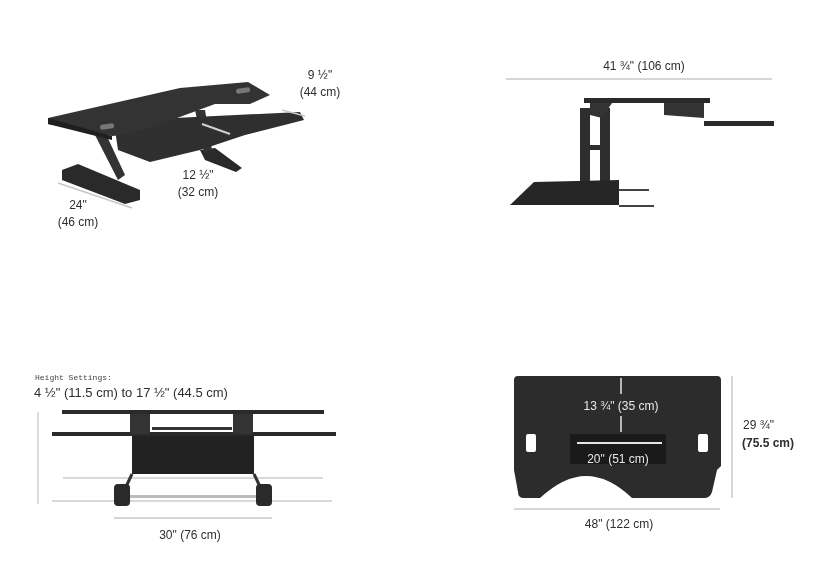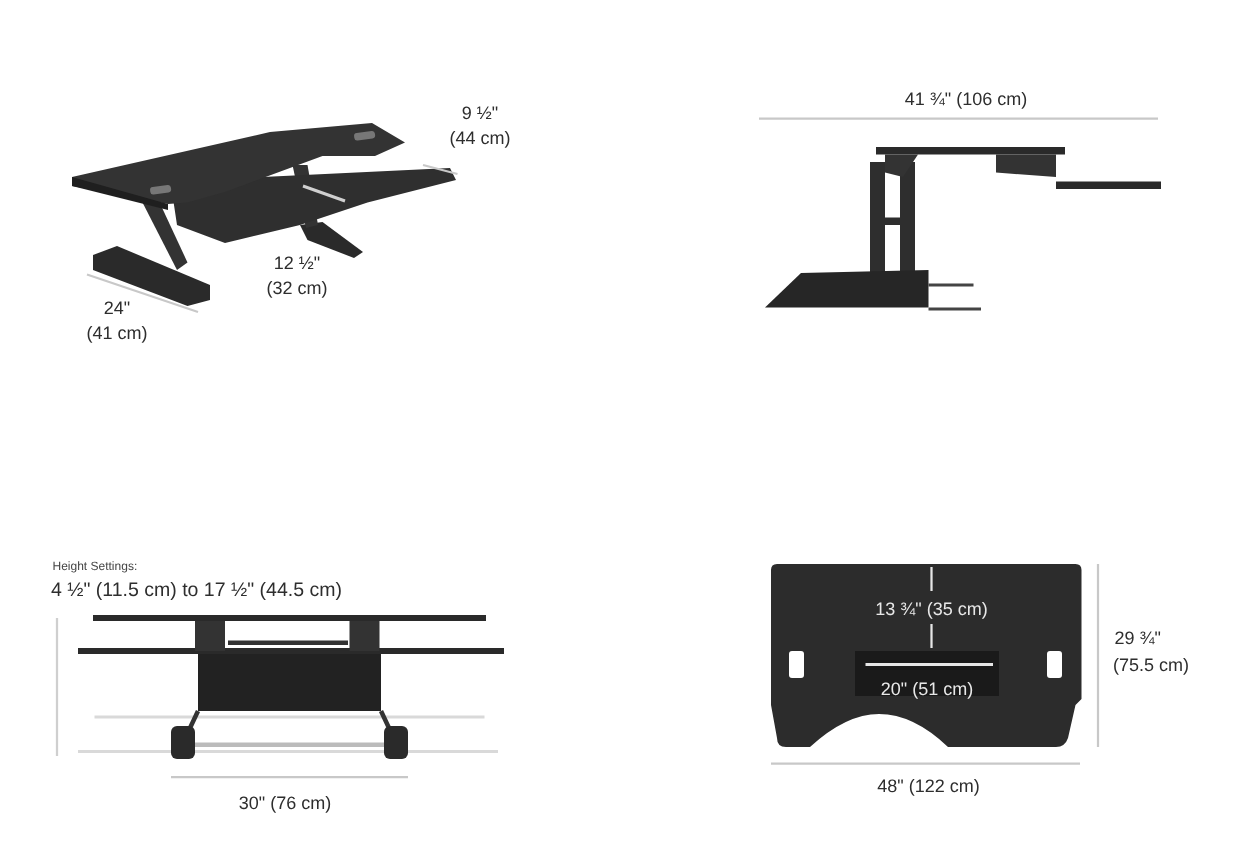--- a/index.html
+++ b/index.html
@@ -1,20 +1,20 @@
 <!DOCTYPE html>
 <html><head>
 <meta charset="utf-8">
 <style>
   html,body{margin:0;padding:0;background:#ffffff;}
   body{width:828px;height:573px;position:relative;overflow:hidden;font-family:"Liberation Sans","DejaVu Sans",sans-serif;color:#2b2b2b;}
   .panel{position:absolute;}
   .lbl{position:absolute;font-size:12px;line-height:15px;color:#2e2e2e;white-space:nowrap;font-weight:normal;}
   .lbl.c{text-align:center;}
-  .small{font-size:8px;line-height:10px;color:#444;}
+  .small{font-size:8px;line-height:10px;color:#444;font-family:Liberation Mono, monospace;}
   svg{position:absolute;left:0;top:0;overflow:visible;}
 </style>
 </head>
 <body>
 
 <div class="panel" style="left:0;top:0;width:414px;height:286px;">
   <svg width="414" height="286">
 
     <polygon points="62,170 78,164 140,190 140,200 125,204 62,180" fill="#2a2a2a"></polygon>
     <polygon points="200,150 215,148 242,168 236,172 205,160" fill="#2a2a2a"></polygon>
@@ -32,21 +32,21 @@
 
     <line x1="202" y1="124" x2="230" y2="134" stroke="#d0d0d0" stroke-width="2"></line>
     <line x1="282" y1="110" x2="305" y2="116" stroke="#c8c8c8" stroke-width="1.5"></line>
     <line x1="58" y1="183" x2="132" y2="208" stroke="#c8c8c8" stroke-width="1.5"></line>
   </svg>
   <div class="lbl c" style="left:300px;top:68px;width:40px;">9 ½"</div>
   <div class="lbl c" style="left:288px;top:85px;width:64px;">(44 cm)</div>
   <div class="lbl c" style="left:170px;top:168px;width:56px;">12 ½"</div>
   <div class="lbl c" style="left:164px;top:185px;width:68px;">(32 cm)</div>
   <div class="lbl c" style="left:58px;top:198px;width:40px;">24"</div>
-  <div class="lbl c" style="left:46px;top:215px;width:64px;">(41 cm)</div>
+  <div class="lbl c" style="left:46px;top:215px;width:64px;">(46 cm)</div>
 </div>
 
 <div class="panel" style="left:414px;top:0;width:414px;height:286px;">
   <svg width="414" height="286">
     <line x1="92" y1="79" x2="358" y2="79" stroke="#c8c8c8" stroke-width="1.5"></line>
 
     <rect x="170" y="98" width="126" height="5" fill="#2a2a2a"></rect>
 
     <polygon points="250,103 290,103 290,118 250,115" fill="#333"></polygon>
     <rect x="290" y="121" width="70" height="5" fill="#2a2a2a"></rect>
@@ -107,15 +107,15 @@
 
     <line x1="163" y1="157" x2="248" y2="157" stroke="#e6e6e6" stroke-width="2"></line>
 
     <line x1="318" y1="90" x2="318" y2="212" stroke="#c8c8c8" stroke-width="1.5"></line>
 
     <line x1="100" y1="223" x2="306" y2="223" stroke="#c8c8c8" stroke-width="1.5"></line>
   </svg>
   <div class="lbl c" style="left:150px;top:113px;width:114px;color:#e8e8e8;">13 ¾" (35 cm)</div>
   <div class="lbl c" style="left:158px;top:166px;width:92px;color:#e8e8e8;">20" (51 cm)</div>
   <div class="lbl" style="left:329px;top:132px;">29 ¾"</div>
-  <div class="lbl" style="left:328px;top:150px;">(75.5 cm)</div>
+  <div class="lbl" style="left:328px;top:150px;font-weight:bold;">(75.5 cm)</div>
   <div class="lbl c" style="left:145px;top:231px;width:120px;">48" (122 cm)</div>
 </div>
 
 </body></html>

